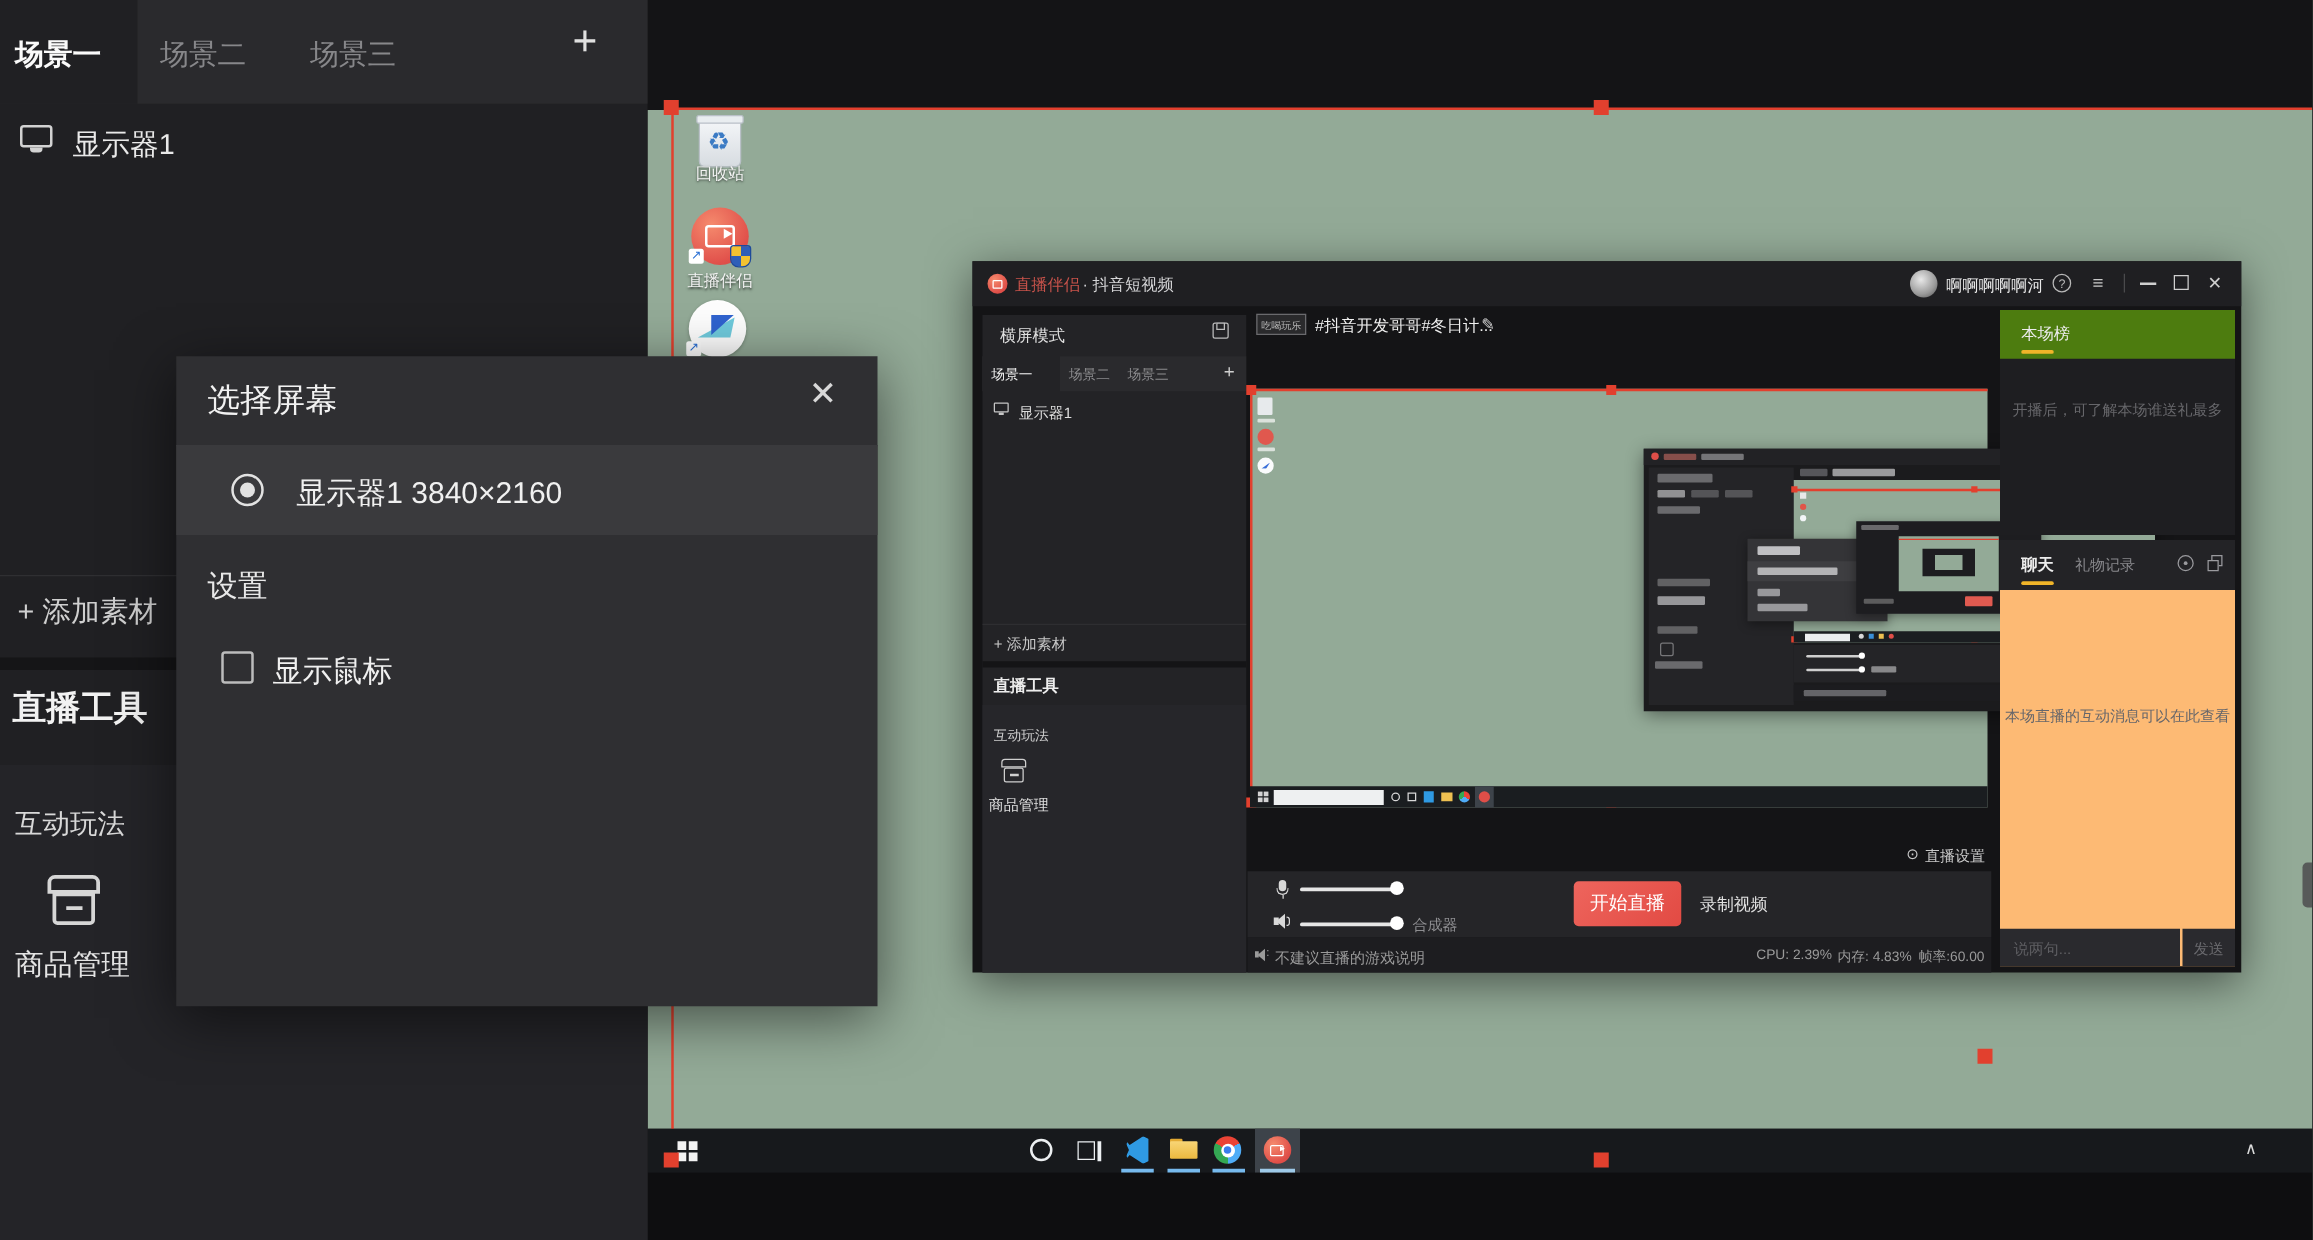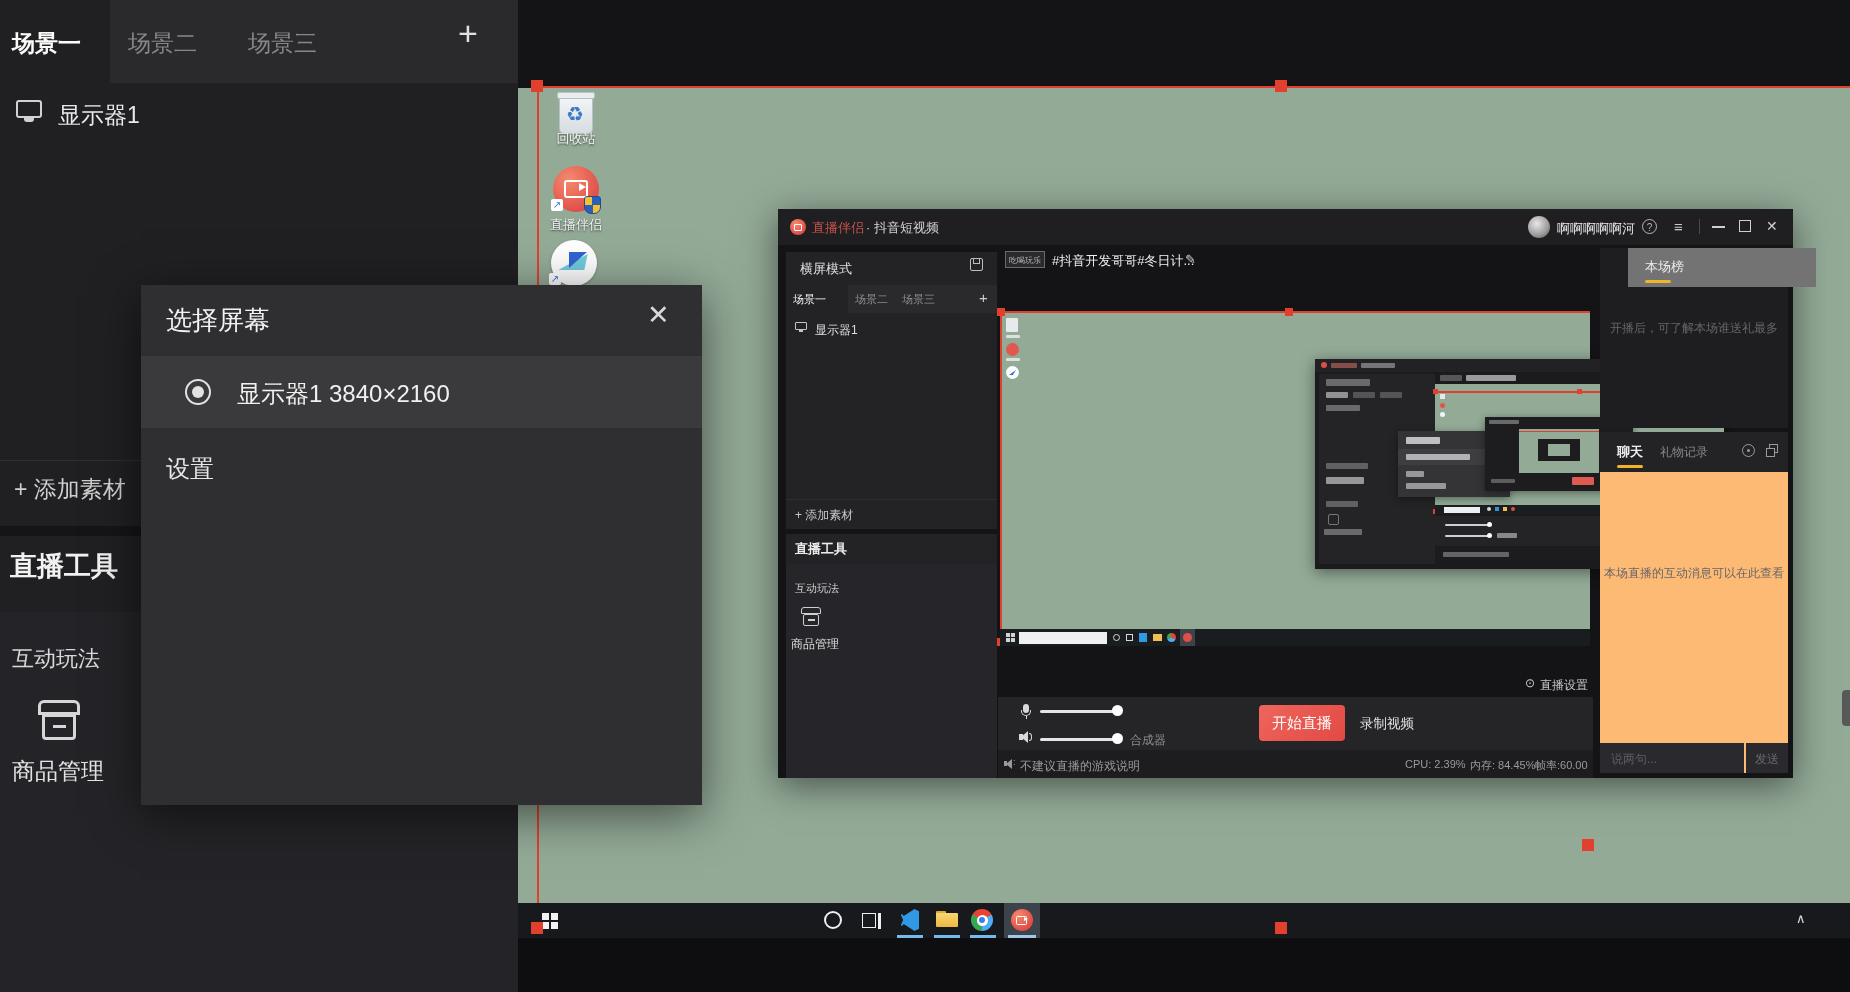--- a/index.html
+++ b/index.html
@@ -281,26 +281,26 @@
     </div>
 
     <div class="abs" style="left:220px;top:541px;width:595px;height:28px;background:#1d1d20;">
       <div class="abs" style="left:6px;top:9px;width:12px;height:10px;">
         <div class="abs" style="left:0;top:2px;width:3px;height:5px;background:#9a9a9a;"></div>
         <div class="abs" style="left:2px;top:0;width:0;height:0;border-right:6px solid #9a9a9a;border-top:5px solid transparent;border-bottom:5px solid transparent;"></div>
         <div class="abs txt" style="left:9px;top:-2px;font-size:9px;color:#9a9a9a;">:</div>
       </div>
       <span class="abs txt" style="left:22px;top:8px;font-size:12px;color:#9a9a9a;">不建议直播的游戏说明</span>
       <span class="abs txt" style="left:407px;top:8px;font-size:11px;color:#9a9a9a;">CPU: 2.39%</span>
-      <span class="abs txt" style="left:472px;top:8px;font-size:11px;color:#9a9a9a;">内存: 84.45%</span>
+      <span class="abs txt" style="left:472px;top:8px;font-size:11px;color:#9a9a9a;">内存: 4.83%</span>
       <span class="abs txt" style="left:537px;top:8px;font-size:11px;color:#9a9a9a;">帧率:60.00</span>
     </div>
 
     <div class="abs" style="left:822px;top:39px;width:188px;height:180px;background:#1e1e21;">
-      <div class="abs" style="left:0;top:0;width:188px;height:39px;background:#737373;margin-left:28px;">
+      <div class="abs" style="left:0;top:0;width:188px;height:39px;background:#4d7c0f;">
         <span class="abs txt" style="left:17px;top:10px;font-size:13px;color:#ececec;">本场榜</span>
         <div class="abs" style="left:17px;top:32px;width:26px;height:3px;background:#f0b429;border-radius:2px;"></div>
       </div>
       <span class="abs txt" style="left:0;top:72px;width:188px;text-align:center;font-size:12px;color:#66666a;">开播后，可了解本场谁送礼最多</span>
     </div>
     <div class="abs" style="left:822px;top:223px;width:188px;height:341px;background:#fdba74;">
       <div class="abs" style="left:0;top:0;width:188px;height:40px;background:#232326;">
         <span class="abs txt" style="left:17px;top:11px;font-size:13px;color:#ececec;font-weight:bold;">聊天</span>
         <div class="abs" style="left:17px;top:33px;width:26px;height:3px;background:#f0b429;border-radius:2px;"></div>
         <span class="abs txt" style="left:60px;top:12px;font-size:12px;color:#88888c;">礼物记录</span>
@@ -357,15 +357,19 @@
     <span class="abs txt" style="left:25px;top:18px;font-size:26px;color:#f2f2f2;">选择屏幕</span>
     <span class="abs txt" style="left:506px;top:14px;font-size:27px;color:#d8d8d8;">✕</span>
     <div class="abs" style="left:0;top:71px;width:561px;height:1px;background:#3b3b3e;"></div>
     <div class="abs" style="left:0;top:71px;width:561px;height:72px;background:#3a3a3d;">
       <div class="abs" style="left:44px;top:23px;width:26px;height:26px;border:2px solid #e2e2e2;border-radius:50%;box-sizing:border-box;">
         <div class="abs" style="left:5px;top:5px;width:12px;height:12px;border-radius:50%;background:#e2e2e2;"></div>
       </div>
       <span class="abs txt" style="left:96px;top:22px;font-size:24px;color:#f0f0f0;">显示器1 3840×2160</span>
     </div>
     <span class="abs txt" style="left:25px;top:168px;font-size:24px;color:#e8e8e8;">设置</span>
+    <div class="abs" style="left:0;top:228px;width:561px;height:48px;">
+      <div class="abs" style="left:36px;top:8px;width:26px;height:26px;border:2px solid #bcbcbc;border-radius:3px;box-sizing:border-box;"></div>
+      <span class="abs txt" style="left:77px;top:8px;font-size:24px;color:#f0f0f0;">显示鼠标</span>
+    </div>
   </div>
 
 </div>
 
 </body></html>

